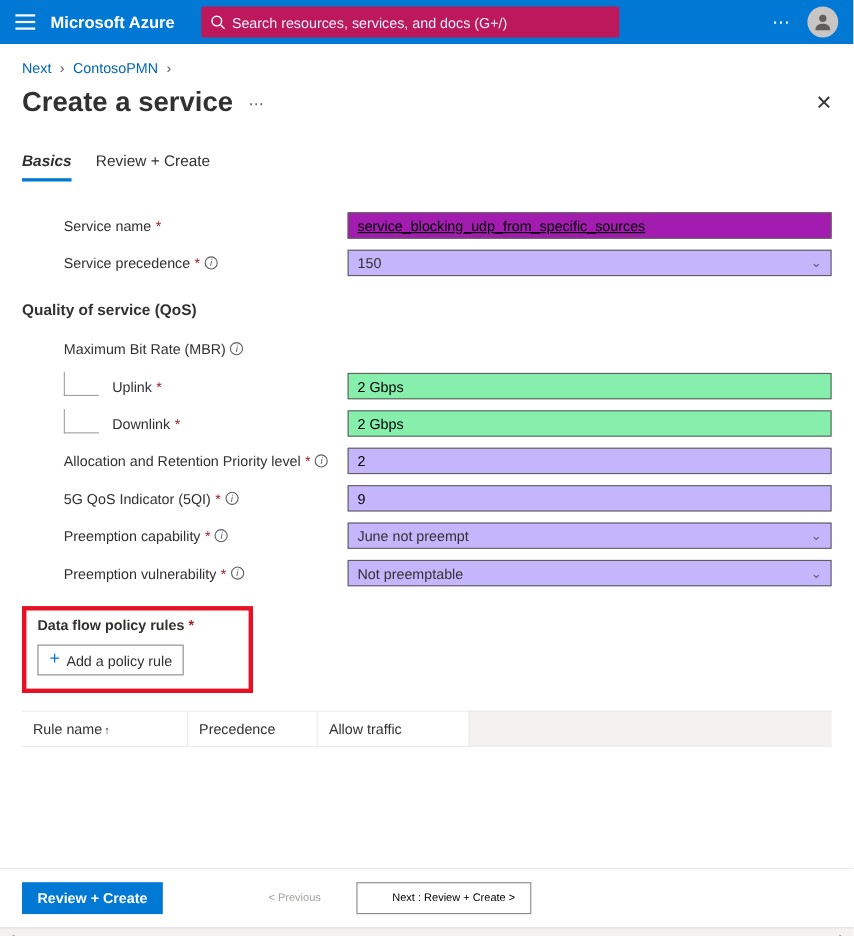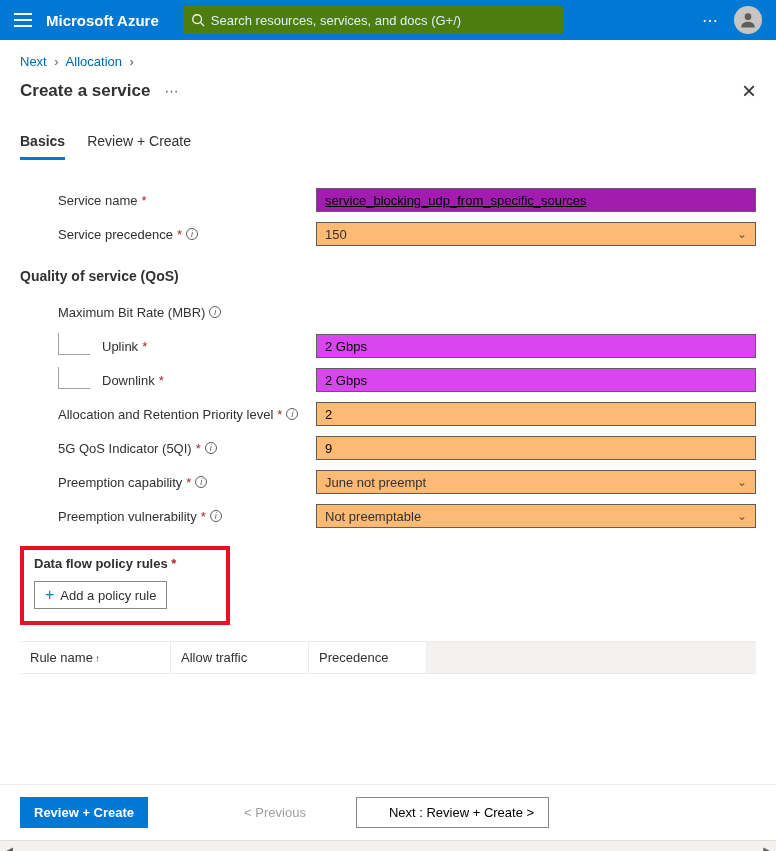--- a/index.html
+++ b/index.html
@@ -3,59 +3,59 @@
 <meta charset="utf-8">
 <style>
   * { box-sizing: border-box; margin: 0; padding: 0; }
   body { font-family: "Segoe UI", Arial, sans-serif; font-size: 13px; color: #323130; background: #fff; width: 776px; }
   
   
   .top-header { background: #0078d4; height: 40px; display: flex; align-items: center; padding: 0 14px; gap: 14px; }
   .hamburger { width: 18px; height: 14px; display: flex; flex-direction: column; justify-content: space-between; cursor: pointer; }
   .hamburger span { height: 2px; background: #fff; }
   .brand { color: #fff; font-weight: 600; font-size: 15px; }
-  .searchbar { flex: 0 0 380px; height: 28px; background: #4d7c0f; border-radius: 2px; display: flex; align-items: center; padding: 0 8px; gap: 6px; margin-left: 10px; }
+  .searchbar { flex: 0 0 380px; height: 28px; background: #be185d; border-radius: 2px; display: flex; align-items: center; padding: 0 8px; gap: 6px; margin-left: 10px; }
   .searchbar svg { flex-shrink: 0; }
   .searchbar input { background: transparent; border: none; outline: none; color: #fff; font-size: 13px; width: 100%; }
   .searchbar input::placeholder { color: #e1f0fb; }
   .header-spacer { flex: 1; }
   .header-dots { color: #fff; font-size: 16px; letter-spacing: 2px; cursor: pointer; }
   .avatar { width: 28px; height: 28px; border-radius: 50%; background: #c8c6c4; display: flex; align-items: center; justify-content: center; }
   .avatar svg { fill: #605e5c; }
   
   
   .breadcrumb { padding: 14px 20px 6px; font-size: 13px; }
   .breadcrumb a { color: #0066b4; text-decoration: none; }
   .breadcrumb .sep { color: #605e5c; margin: 0 4px; }
   
   
   .title-row { display: flex; align-items: center; padding: 4px 20px 24px; }
-  .title-row h1 { font-size: 17px; font-weight: 600; }
+  .title-row h1 { font-size: 25px; font-weight: 600; }
   .title-row .title-dots { margin-left: 14px; color: #605e5c; letter-spacing: 1px; font-size: 14px; cursor: pointer; }
   .title-row .close-x { margin-left: auto; font-size: 24px; font-weight: 300; color: #323130; cursor: pointer; line-height: 1; }
   
   
   .tabs { display: flex; gap: 22px; padding: 0 20px; border-bottom: 0; }
   .tab { font-size: 14px; padding: 6px 0 8px; cursor: pointer; color: #323130; }
-  .tab.active { font-weight: 600; border-bottom: 3px solid #0078d4; }
+  .tab.active { font-weight: 600; border-bottom: 3px solid #0078d4; font-style: italic; }
   
   
   .form { padding: 26px 20px 0; }
   .form-row { display: flex; align-items: center; margin-bottom: 6px; min-height: 28px; }
   .form-label { flex: 0 0 258px; font-size: 13px; color: #323130; display: flex; align-items: center; gap: 4px; margin-left: 38px; }
   .required { color: #a4262c; }
   .info { width: 12px; height: 12px; border: 1px solid #605e5c; border-radius: 50%; display: inline-flex; align-items: center; justify-content: center; font-size: 9px; color: #605e5c; font-style: italic; cursor: pointer; }
   .indent-line { display:inline-block; width:32px; height:22px; border-left:1px solid #a19f9d; border-bottom:1px solid #a19f9d; margin-right:8px; margin-bottom:4px; }
   .form-control { flex: 1; }
   .form-control input, .form-control .select-box {
     width: 100%; height: 24px; border: 1px solid #605e5c; padding: 0 8px;
-    font-size: 13px; font-family: inherit; background: #fdba74;
+    font-size: 13px; font-family: inherit; background: #c4b5fd;
   }
   .form-control.highlight input { background: #a21caf; text-decoration: underline; }
-  .form-control.highlight-plain input { background: #d946ef; }
+  .form-control.highlight-plain input { background: #86efac; }
   .select-box { display: flex; align-items: center; justify-content: space-between; background: #fff; cursor: pointer; }
   .select-box .chev { font-size: 12px; color: #605e5c; }
   
   .section-head { font-weight: 600; font-size: 14px; margin: 20px 0 14px; }
   
   
   .highlight-box { border: 4px solid #e81123; padding: 6px 10px 12px; margin: 16px 0 6px; width: 210px; }
   .highlight-box .dfpr-title { font-weight: 600; font-size: 13px; margin-bottom: 10px; }
   .add-rule-btn { display: inline-flex; align-items: center; gap: 6px; border: 1px solid #8a8886; padding: 5px 10px; font-size: 13px; background: #fff; cursor: pointer; }
   .add-rule-btn .plus { color: #0078d4; font-size: 16px; line-height: 1; }
@@ -69,21 +69,21 @@
   .rules-thead .c3 { flex: 0 0 138px; border-left: 1px solid #edebe9; }
   .rules-thead .c4 { flex: 1; background: #f3f2f1; border-left: 1px solid #edebe9; }
   .sort-arrow { font-size: 10px; margin-left: 2px; }
   
   .spacer-bottom { height: 110px; }
   
   
   .footer { border-top: 1px solid #edebe9; padding: 12px 20px; display: flex; gap: 14px; }
   .btn-primary { background: #0078d4; color: #fff; border: none; padding: 7px 14px; font-size: 13px; font-weight: 600; cursor: pointer; }
   .btn-disabled { background: #f3f2f1; color: #a19f9d; border: none; padding: 7px 14px; font-size: 13px; }
-  .btn-secondary { background: #fff; border: 1px solid #8a8886; padding: 7px 14px; font-size: 13px; cursor: pointer; margin-left: 68px; }
+  .btn-secondary { background: #fff; border: 1px solid #8a8886; padding: 7px 14px; font-size: 10px; cursor: pointer; margin-left: 68px; }
   .btn-secondary.next { margin-left: 14px; }
   
   .h-scroll { height: 18px; background: #f3f2f1; border-top: 1px solid #e1dfdd; position: relative; }
   .h-scroll .left-btn, .h-scroll .right-btn { position: absolute; top: 0; height: 18px; width: 18px; display: flex; align-items: center; justify-content: center; font-size: 10px; color: #605e5c; }
   .h-scroll .left-btn { left: 0; }
   .h-scroll .right-btn { right: 0; }
 </style>
 </head>
 <body>
 
@@ -107,21 +107,21 @@
     <svg width="20" height="20" viewBox="0 0 24 24">
         <circle cx="12" cy="8" r="4"></circle>
         <path d="M4 20c0-4 4-6 8-6s8 2 8 6v1H4z"></path>
       </svg>
   </div>
 </div>
 
 <div class="breadcrumb">
   <a href="#">Next</a>
   <span class="sep">›</span>
-  <a href="#">Allocation</a>
+  <a href="#">ContosoPMN</a>
   <span class="sep">›</span>
 </div>
 
 <div class="title-row">
   <h1>Create a service</h1>
   <span class="title-dots">⋯</span>
   <span class="close-x">×</span>
 </div>
 
 <div class="tabs">
@@ -236,31 +236,31 @@
       <span class="plus">+</span>
       <span>Add a policy rule</span>
     </div>
   </div>
 
   <div class="rules-table">
     <div class="rules-thead">
       <div class="cell c1">
         <span>Rule name</span><span class="sort-arrow">↑</span>
       </div>
+      <div class="cell c2">Precedence</div>
       <div class="cell c3">Allow traffic</div>
-      <div class="cell c2">Precedence</div>
       <div class="cell c4"></div>
     </div>
   </div>
 
   <div class="spacer-bottom"></div>
 </div>
 
 <div class="footer">
   <button class="btn-primary">Review + Create</button>
   <button class="btn-disabled btn-secondary" style="margin-left:68px;border:none;">&lt; Previous</button>
-  <button class="btn-secondary next" style="margin-left:22px;padding-left:32px;">Next : Review + Create &gt;</button>
+  <button class="btn-secondary next" style="margin-left:4px;padding-left:32px;">Next : Review + Create &gt;</button>
 </div>
 
 <div class="h-scroll">
   <div class="left-btn">◀</div>
   <div class="right-btn">▶</div>
 </div>
 
 </body></html>

